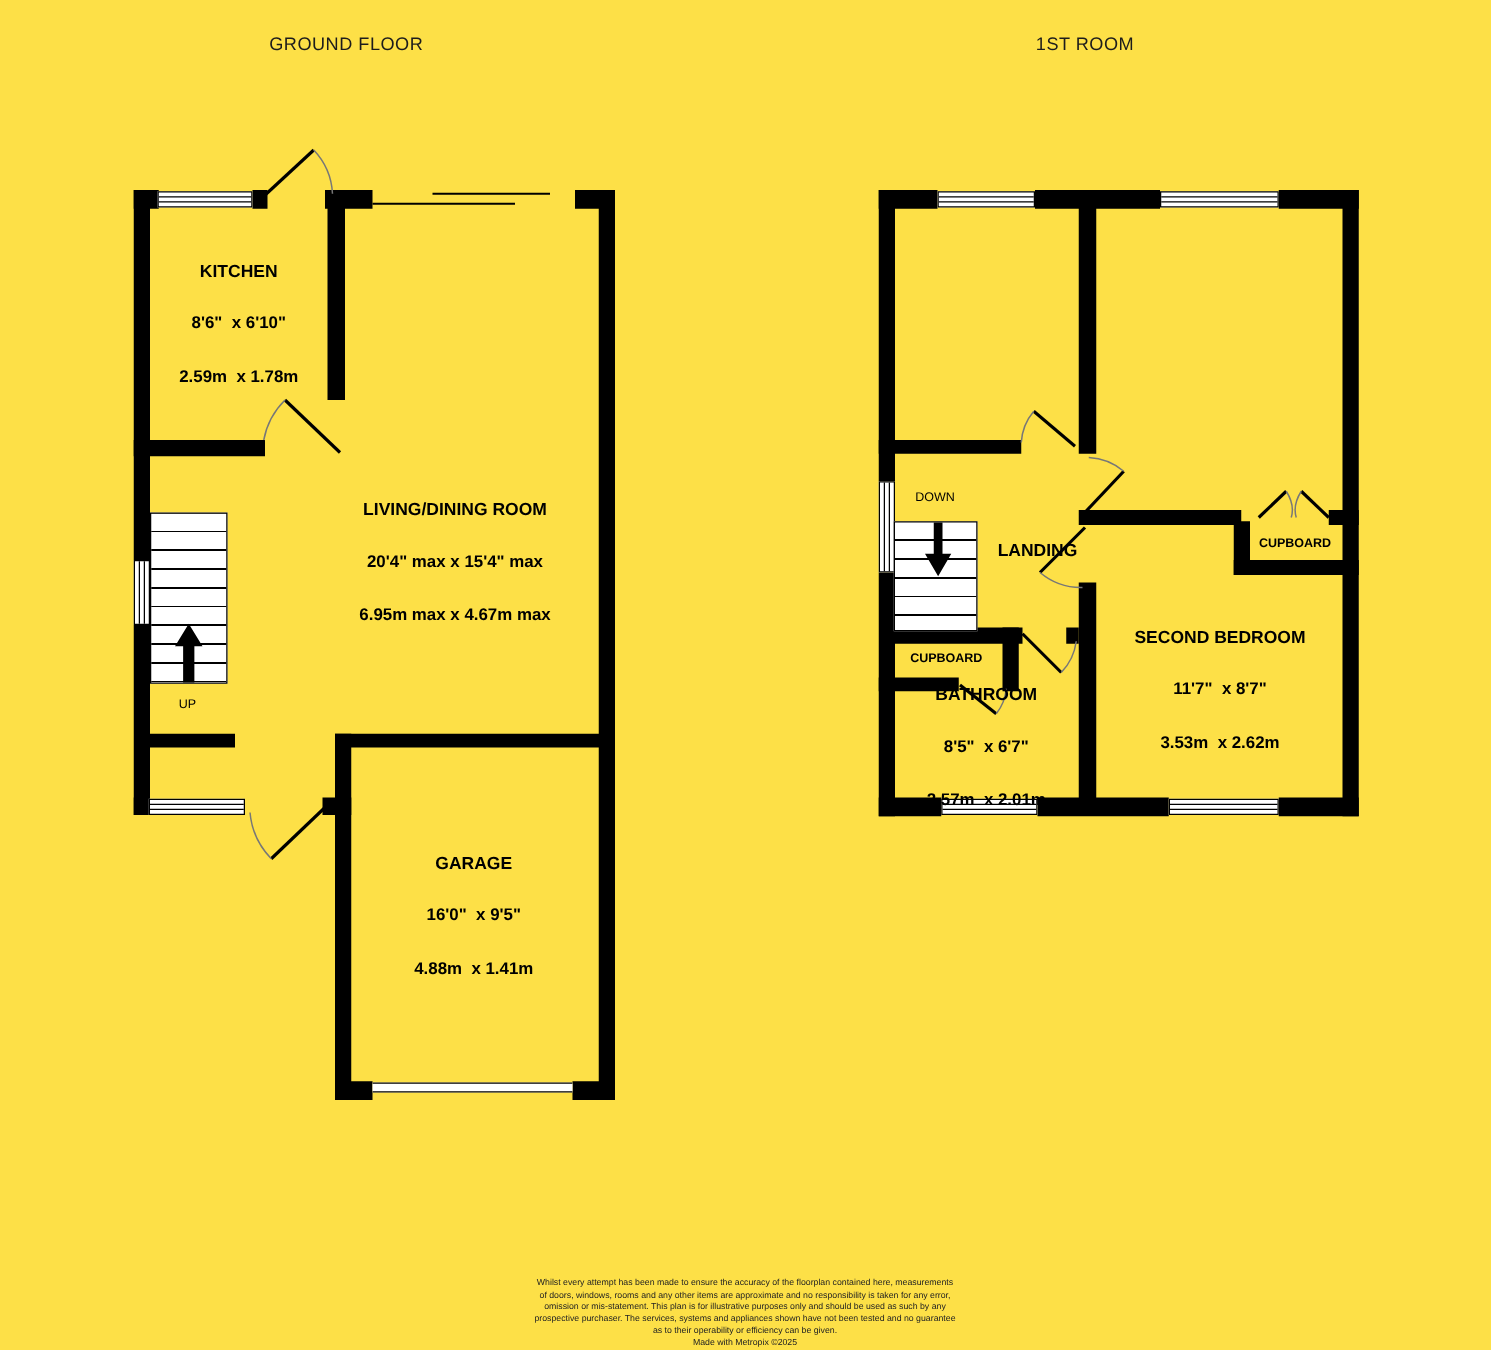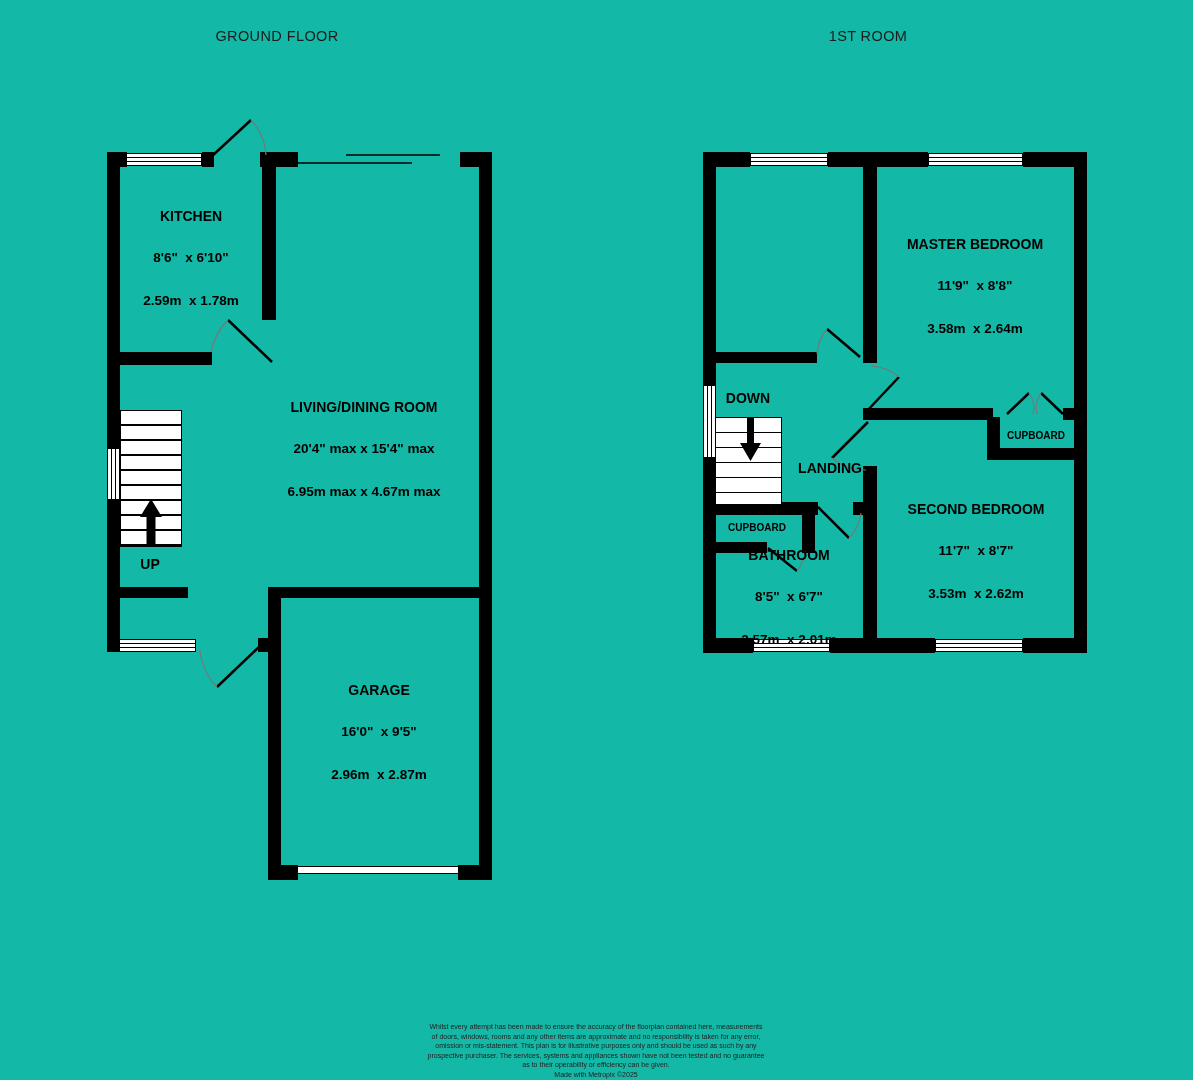--- a/index.html
+++ b/index.html
@@ -1,26 +1,26 @@
 <!DOCTYPE html>
 <html><head>
 <meta charset="utf-8">
 <style>
   html,body{margin:0;padding:0;background:#ffffff;}
   body{width:1193px;height:1080px;position:relative;font-family:"Liberation Sans",sans-serif;}
-  .canvas{position:absolute;left:0;top:0;width:1193px;height:1080px;background:#14b8a6;overflow:hidden;}
+  .canvas{position:absolute;left:0;top:0;width:1193px;height:1080px;background:#fde047;overflow:hidden;}
   .wall{position:absolute;background:#000;}
   .floor-title{position:absolute;transform:translate(-50%,-50%);font-size:14.5px;color:#1c1c1c;
     letter-spacing:.4px;white-space:pre;}
   .room-label{position:absolute;transform:translate(-50%,-50%);text-align:center;color:#000;
     font-weight:bold;font-size:13.5px;line-height:14.3px;white-space:pre;}
   .room-label .rname{font-size:14px;}
   .small-label{position:absolute;transform:translate(-50%,-50%);font-weight:bold;font-size:10px;
     color:#000;white-space:pre;letter-spacing:0;}
-  .tiny-label{position:absolute;transform:translate(-50%,-50%);font-weight:700;font-size:14px;
+  .tiny-label{position:absolute;transform:translate(-50%,-50%);font-weight:400;font-size:10px;
     color:#000;white-space:pre;}
   .landing-label{position:absolute;transform:translate(-50%,-50%);font-weight:bold;font-size:14px;color:#000;white-space:pre;}
   .win-h{position:absolute;background:#fff;border:1px solid #000;box-sizing:border-box;}
   .win-h i{position:absolute;left:0;right:0;height:1px;background:#000;display:block;}
   .win-h i.l1{top:31%;} .win-h i.l2{top:62%;}
   .win-v{position:absolute;background:#fff;border:1px solid #000;box-sizing:border-box;}
   .win-v i{position:absolute;top:0;bottom:0;width:1px;background:#000;display:block;}
   .win-v i.l1{left:31%;} .win-v i.l2{left:62%;}
   .stairs{position:absolute;border:1.5px solid #000;box-sizing:border-box;background:#fff;
     background-image:repeating-linear-gradient(to bottom,transparent 0 13.5px,#000 13.5px 15px);}
@@ -170,40 +170,35 @@
     <div>2.59m  x 1.78m</div>
   </div>
   <div class="room-label" style="left:332px;top:450px;margin-left:32px;">
     <div class="rname">LIVING/DINING ROOM</div>
     <div>20'4" max x 15'4" max</div>
     <div>6.95m max x 4.67m max</div>
   </div>
   <div class="room-label" style="left:379px;top:733px;">
     <div class="rname">GARAGE</div>
     <div>16'0"  x 9'5"</div>
-    <div>2.96m  x 2.87m</div>
+    <div>4.88m  x 1.41m</div>
   </div>
   <div class="tiny-label" style="left:150px;top:564px;">UP</div>
 
-  <div class="room-label" style="left:975px;top:287px;">
-    <div class="rname">MASTER BEDROOM</div>
-    <div>11'9"  x 8'8"</div>
-    <div>3.58m  x 2.64m</div>
-  </div>
   <div class="room-label" style="left:976px;top:552px;">
     <div class="rname">SECOND BEDROOM</div>
     <div>11'7"  x 8'7"</div>
     <div>3.53m  x 2.62m</div>
   </div>
   <div class="room-label" style="left:789px;top:598px;">
     <div class="rname">BATHROOM</div>
     <div>8'5"  x 6'7"</div>
     <div>2.57m  x 2.01m</div>
   </div>
-  <div class="landing-label" style="left:830px;top:468px;text-align:right;">LANDING</div>
+  <div class="landing-label" style="left:830px;top:440px;text-align:right;">LANDING</div>
   <div class="small-label" style="left:1036px;top:435px;">CUPBOARD</div>
   <div class="small-label" style="left:757px;top:527px;">CUPBOARD</div>
   <div class="tiny-label" style="left:748px;top:398px;">DOWN</div>
 
   <div class="footer">
     <div>Whilst every attempt has been made to ensure the accuracy of the floorplan contained here, measurements</div>
     <div>of doors, windows, rooms and any other items are approximate and no responsibility is taken for any error,</div>
     <div>omission or mis-statement. This plan is for illustrative purposes only and should be used as such by any</div>
     <div>prospective purchaser. The services, systems and appliances shown have not been tested and no guarantee</div>
     <div>as to their operability or efficiency can be given.</div>

